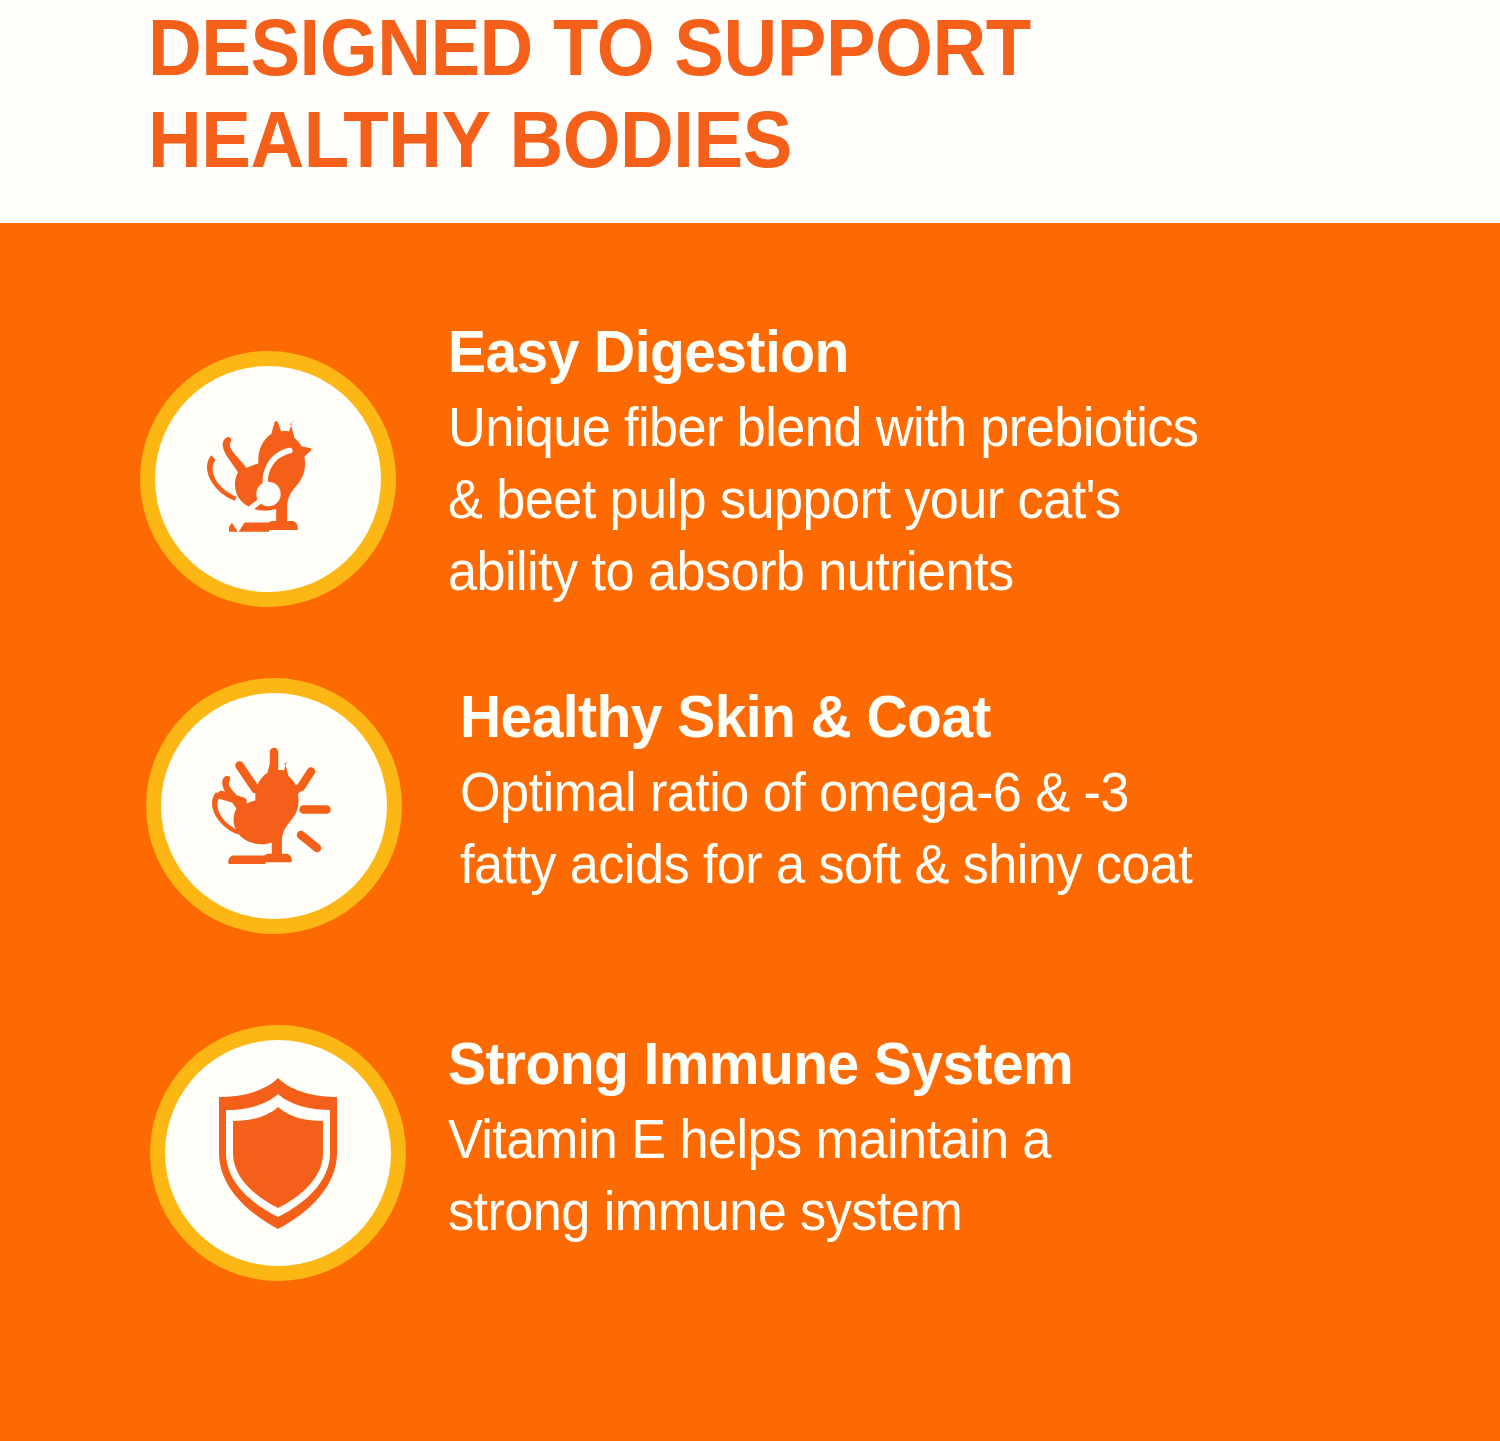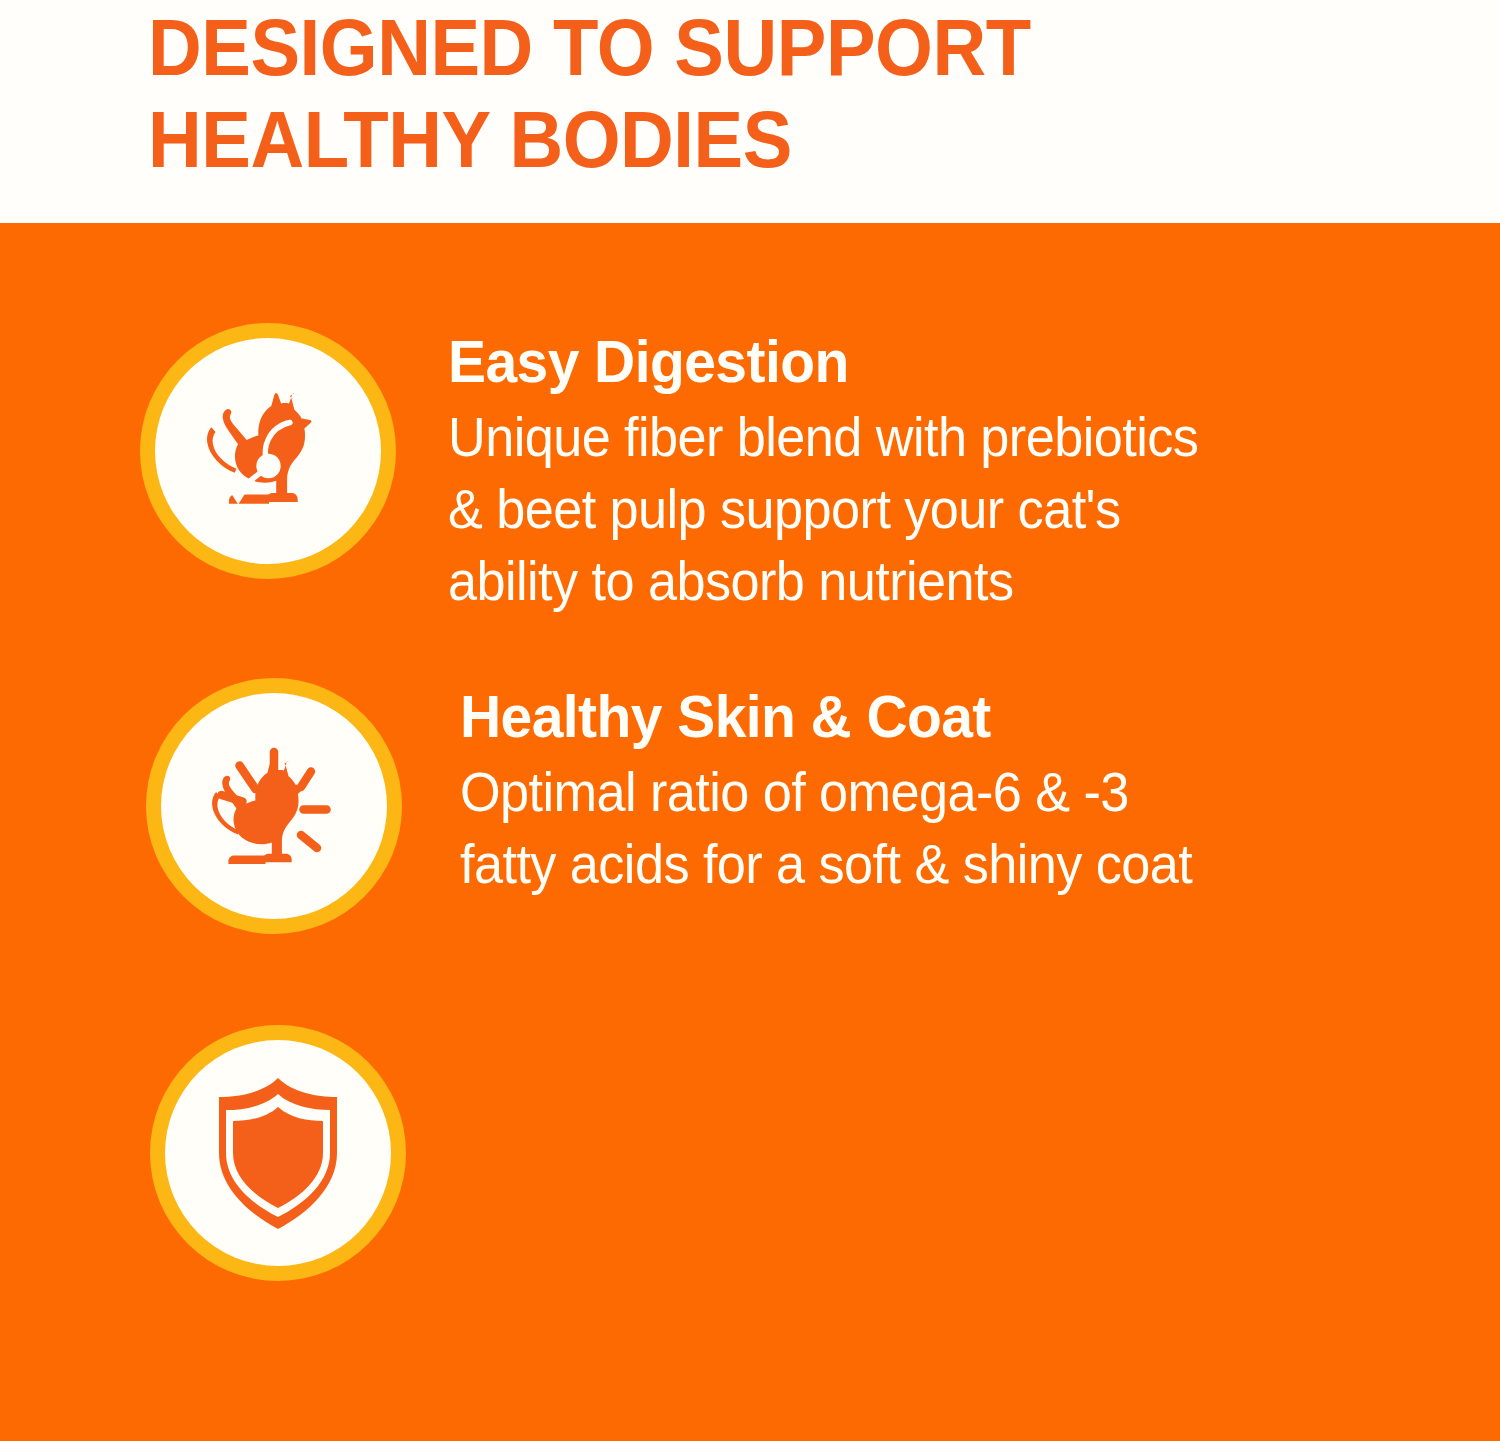--- a/index.html
+++ b/index.html
@@ -65,21 +65,21 @@
   }
 
   .feature-row {
     position: absolute;
     left: 0;
     width: 1500px;
     display: flex;
     align-items: flex-start;
   }
 
-  .feature-row.row-1 { top: 100px; }
+  .feature-row.row-1 { top: 90px; align-items: flex-end; }
   .feature-row.row-2 { top: 455px; gap: 12px; }
   .feature-row.row-3 { top: 802px; }
 
   
   .icon-badge {
     position: relative;
     flex: 0 0 auto;
     margin-left: 140px;
     width: 256px;
     height: 256px;
@@ -227,18 +227,23 @@
 
                 <path fill="#F4601A" d="M75 2 C61 16 37 21 16 21 l0 56 c0 34 29 60 59 76 c30 -16 59 -42 59 -76 l0 -56 c-21 0 -45 -5 -59 -19 z"></path>
 
                 <path fill="#FFFEF8" d="M75 18 C62 30 41 34 23 34 l0 43 c0 28 24 50 52 64 c28 -14 52 -36 52 -64 l0 -43 c-18 0 -39 -4 -52 -16 z"></path>
 
                 <path fill="#F4601A" d="M75 31 C63 42 45 45 30 45 l0 32 c0 24 21 43 45 55 c24 -12 45 -31 45 -55 l0 -32 c-15 0 -33 -3 -45 -14 z"></path>
               </svg>
             </span>
           </div>
         </div>
+        <div class="feature-text">
+          <div class="feature-title">Strong Immune System</div>
+          <div class="feature-desc">Vitamin E helps maintain a
+strong immune system</div>
+        </div>
       </div>
 
     </div>
   </div>
 
 </div>
 
 </body></html>

